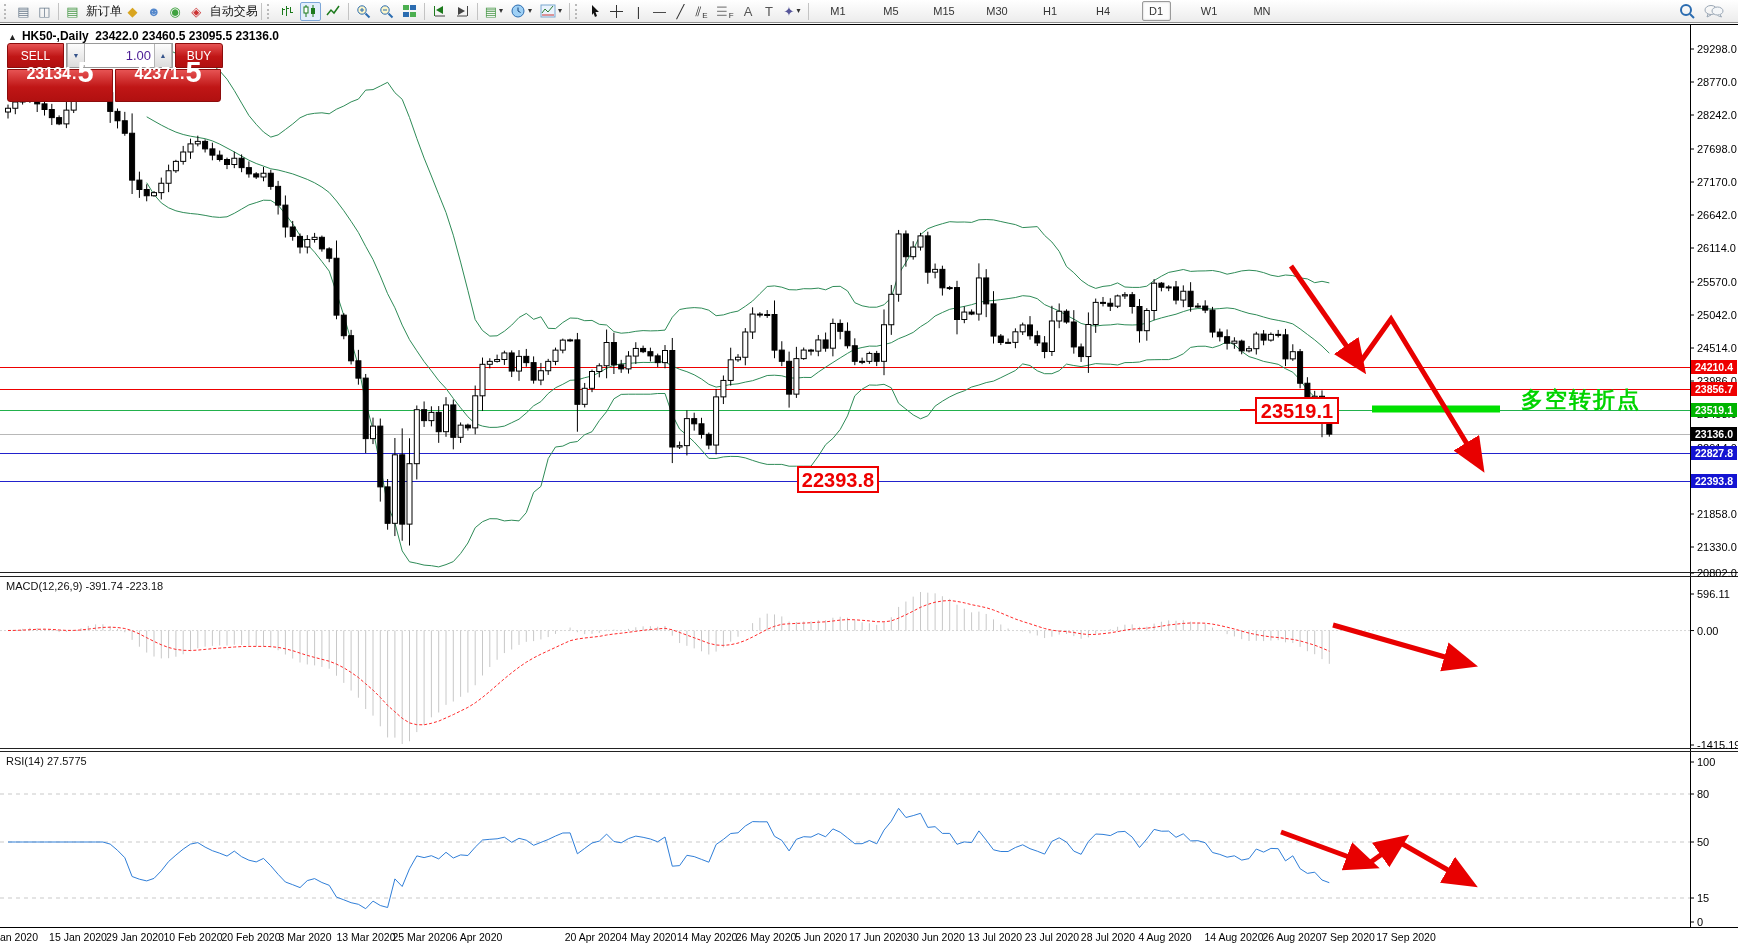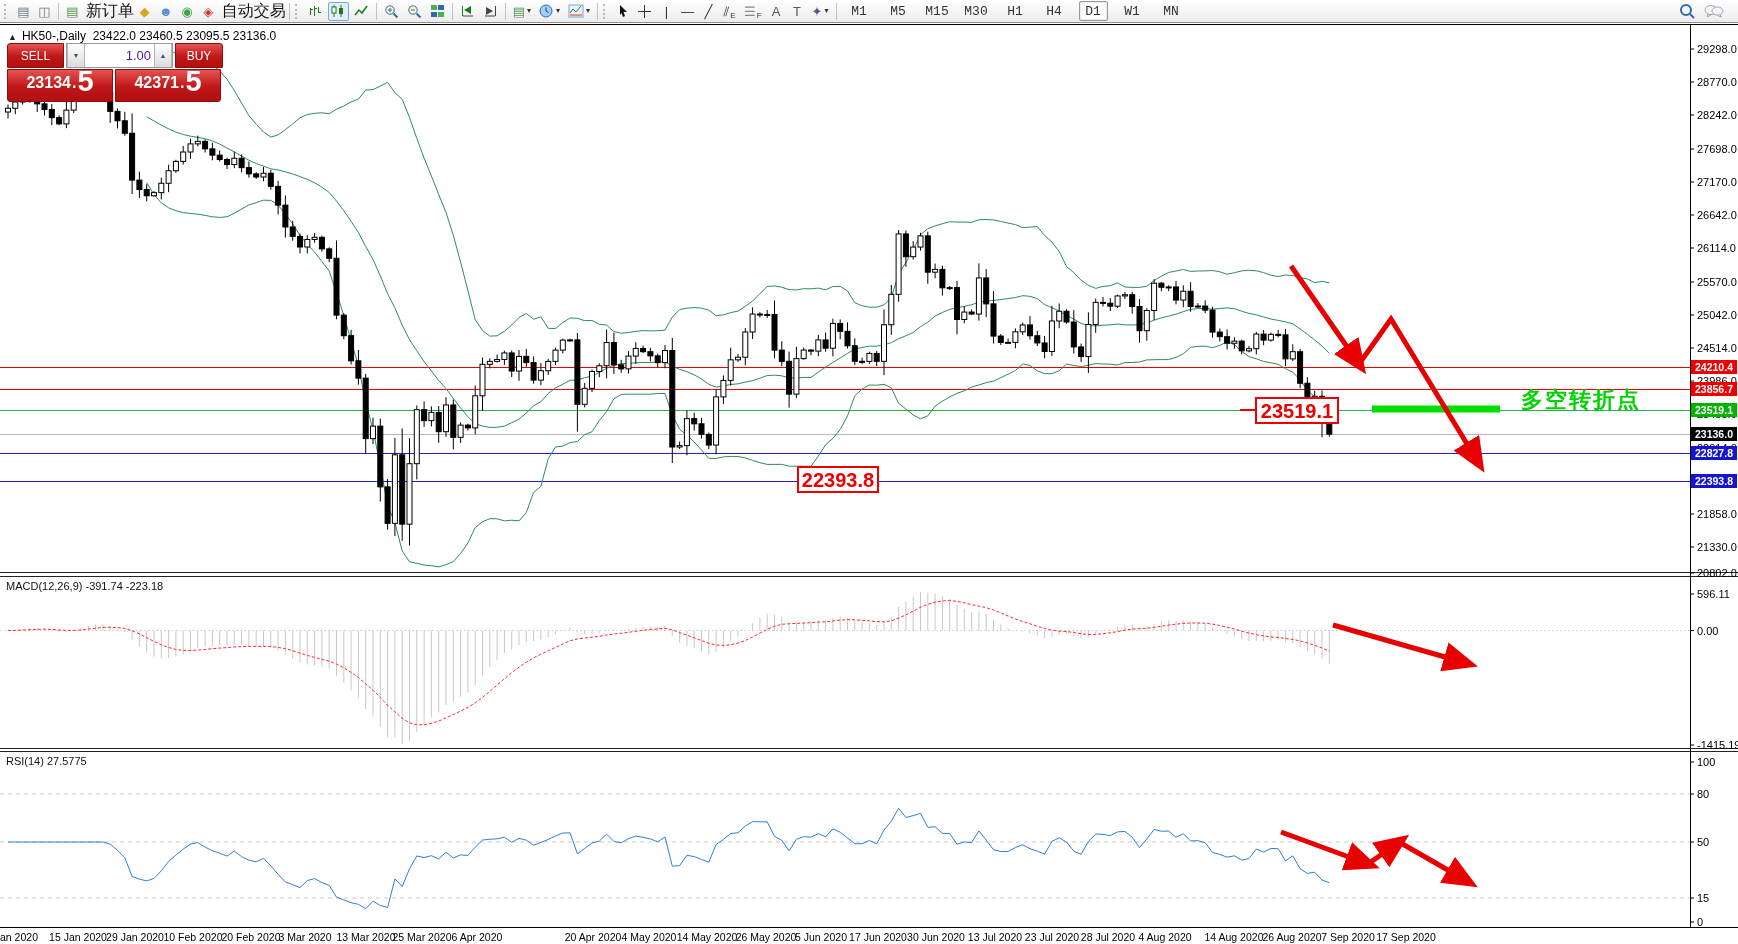--- a/index.html
+++ b/index.html
@@ -8,46 +8,46 @@
   .toolbar{position:absolute;left:0;top:0;width:1738px;height:23px;box-sizing:border-box;
     background:linear-gradient(#ffffff,#ececec);border-bottom:1px solid #8f8f8f;
     display:flex;align-items:center;padding:0 2px;}
   .tb-grip{width:4px;height:15px;border-left:2px dotted #b9b9b9;margin:0 3px 0 2px;}
   .tb-sep{width:1px;height:17px;background:#c3c3c3;margin:0 3px;}
   .tb-item{height:19px;min-width:19px;display:flex;align-items:center;justify-content:center;
     margin:0 1px;border:1px solid transparent;border-radius:2px;font-size:13px;line-height:1;
     color:#555;cursor:default;padding:0 2px;box-sizing:border-box;}
   .tb-item.active{border-color:#7da7d8;background:#e3eefb;}
   .tb-item .glyph{font-size:13px;}
-  .tb-label{font-size:16px;color:#101010;margin-left:3px;white-space:nowrap;}
+  .tb-label{font-size:12px;color:#101010;margin-left:3px;white-space:nowrap;}
   .tb-caret{font-size:8px;color:#333;margin-left:2px;}
   .tf-btn{width:27px;height:18px;display:flex;align-items:center;justify-content:center;
-    font-size:13px;color:#333;border:1px solid transparent;border-radius:2px;margin:5px;font-family:Liberation Mono, monospace;}
+    font-size:11px;color:#333;border:1px solid transparent;border-radius:2px;margin:12px;}
   .tf-btn.active{border-color:#9a9a9a;background:#fdfdfd;box-shadow:inset 0 0 2px #bbb;}
   .tb-right{margin-left:auto;display:flex;align-items:center;margin-right:8px;}
   .tb-svg{display:block;}
   
   #chartwrap{position:absolute;left:0;top:24px;width:1738px;height:920px;background:#d946ef;}
   
   .chart-title{position:absolute;left:8px;top:29px;font-size:12px;color:#000;z-index:5;white-space:nowrap;}
   .chart-title .tri{font-size:9px;color:#222;margin-right:5px;}
-  .chart-title b{font-weight:normal;}
+  .chart-title b{font-weight:bold;}
   
   .panel{position:absolute;left:7px;top:43px;width:216px;z-index:6;}
   .p-row1{display:flex;height:25px;}
   .btn-red{background:linear-gradient(#e65353,#c01616 55%,#b11010);color:#fff;border:1px solid #8c0d0d;
     display:flex;align-items:center;justify-content:center;box-sizing:border-box;}
   .sell-btn{width:57px;font-size:12px;border-radius:3px 0 0 0;}
   .buy-btn{width:48px;font-size:12px;border-radius:0 3px 0 0;}
   .vol-box{flex:1;margin:0 2px;background:#fff;border:1px solid #9a9a9a;display:flex;align-items:stretch;box-sizing:border-box;}
   .vol-val{flex:1;font-size:13px;color:#4c1d95;display:flex;align-items:center;justify-content:flex-end;padding-right:3px;}
   .spin{width:16px;background:linear-gradient(#fdfdfd,#dcdcdc);border-left:1px solid #b5b5b5;border-right:1px solid #b5b5b5;
     display:flex;align-items:center;justify-content:center;font-size:7px;color:#35538a;}
   .p-row2{display:flex;height:33px;margin-top:1px;}
-  .price-box{display:flex;align-items:flex-end;justify-content:center;padding-bottom:8px;}
+  .price-box{display:flex;align-items:flex-end;justify-content:center;padding-bottom:17px;}
   .price-sell{width:106px;margin-right:2px;border-radius:0 0 0 3px;}
   .price-buy{width:106px;border-radius:0 0 3px 0;}
   .pm{font-size:16px;font-weight:bold;letter-spacing:0;line-height:20px;}
   .pdot{font-size:16px;font-weight:bold;line-height:20px;margin:0 1px;}
   .pf{font-size:29px;font-weight:bold;line-height:24px;}
 </style>
 </head>
 <body>
 
 <div class="toolbar" id="toolbar">

